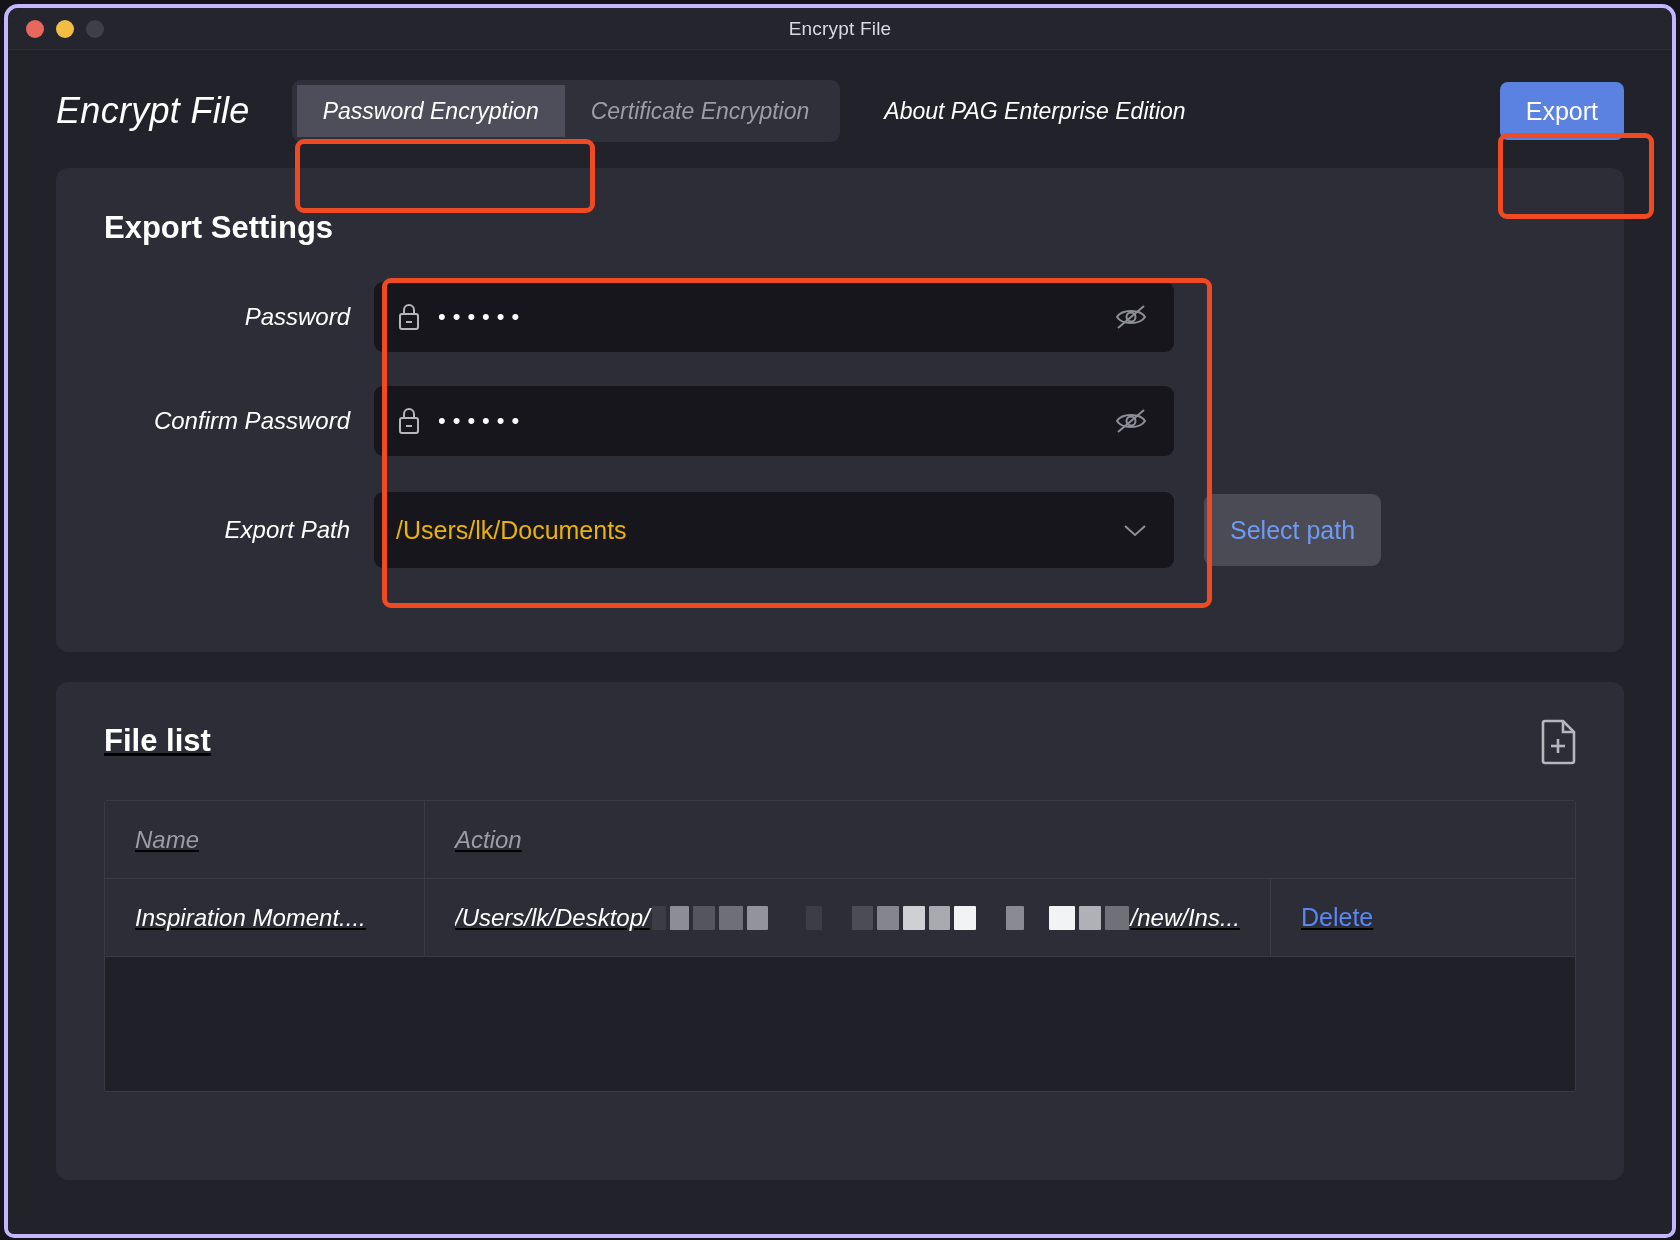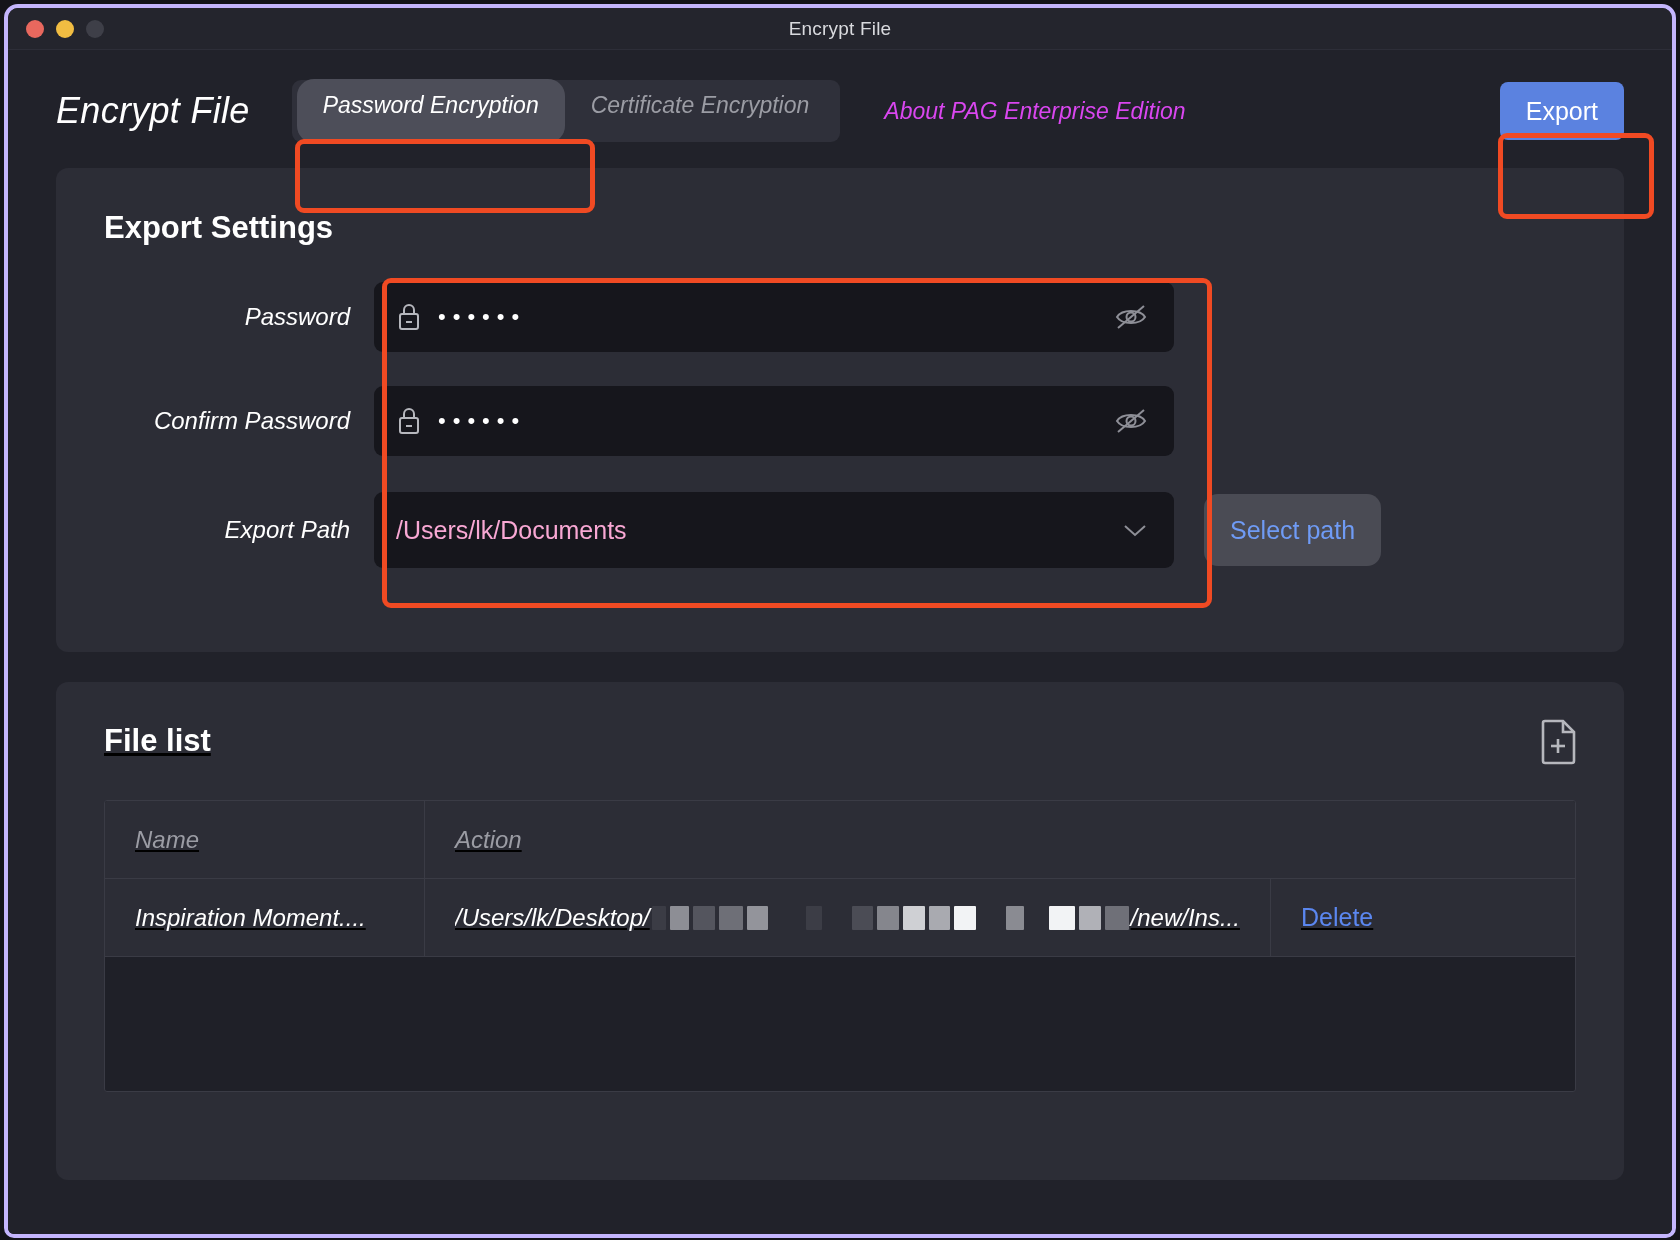--- a/index.html
+++ b/index.html
@@ -81,34 +81,34 @@
     border-radius: 9px;
     padding: 5px;
     height: 62px;
     align-items: center;
     position: relative;
   }
   .tab {
     font-size: 23px;
     font-style: italic;
     padding: 0 26px;
-    height: 64px;
+    height: 52px;
     line-height: 52px;
-    border-radius: 17px;
+    border-radius: 0;
     white-space: nowrap;
     color: #9b9ca4;
   }
   .tab.active {
     background: #4d4e59;
     color: #ffffff;
   }
   #about-link {
     font-size: 23px;
     font-style: italic;
-    color: #d946ef;
+    color: #ffffff;
     margin-left: 44px;
     white-space: nowrap;
   }
   #export-btn-wrap { margin-left: auto; position: relative; }
   #export-btn {
     background: #5b82e0;
     color: #fff;
     font-size: 25px;
     font-weight: 400;
     border: none;
@@ -178,38 +178,38 @@
   }
   .eye-btn {
     position: absolute;
     right: 26px;
     top: 50%;
     transform: translateY(-50%);
     display: flex;
     cursor: pointer;
   }
   .path-text {
-    color: #f9a8d4;
+    color: #eab308;
     font-size: 25px;
     flex: 1;
   }
   .chevron {
     position: absolute;
     right: 26px;
     top: 50%;
     transform: translateY(-50%);
     display: flex;
   }
   #select-path-btn {
     margin-left: 30px;
     background: #4a4b54;
     color: #6f9bf5;
     font-size: 25px;
     border: none;
-    border-radius: 14px;
+    border-radius: 9px;
     padding: 0 26px;
     height: 72px;
     line-height: 72px;
     cursor: pointer;
     font-family: "Liberation Sans", sans-serif;
     white-space: nowrap;
   }
 
   
   #file-list-panel { height: 498px; margin-top: 30px; text-decoration: underline; }

